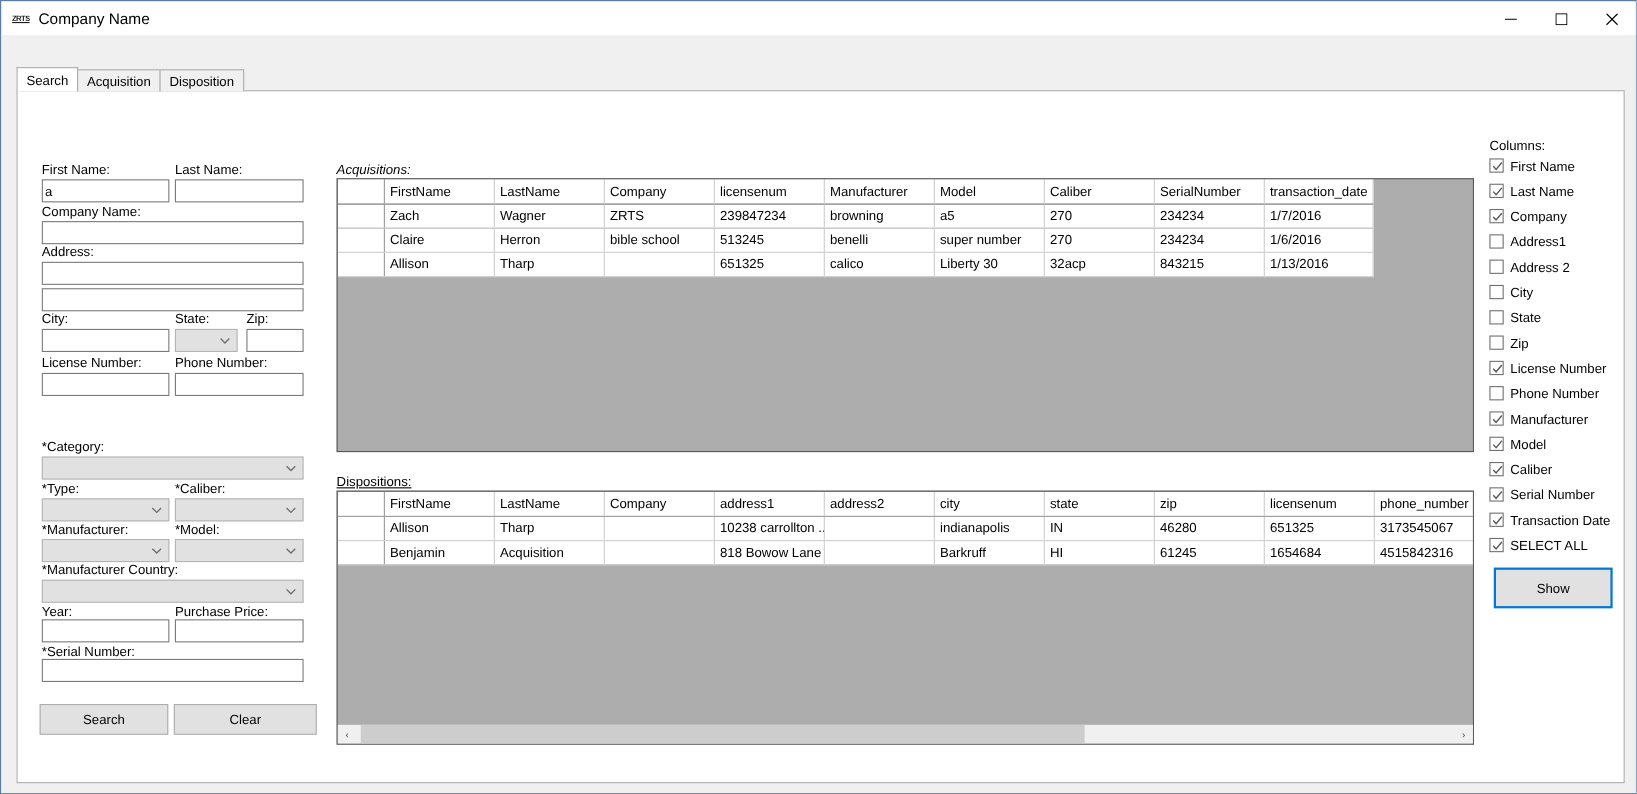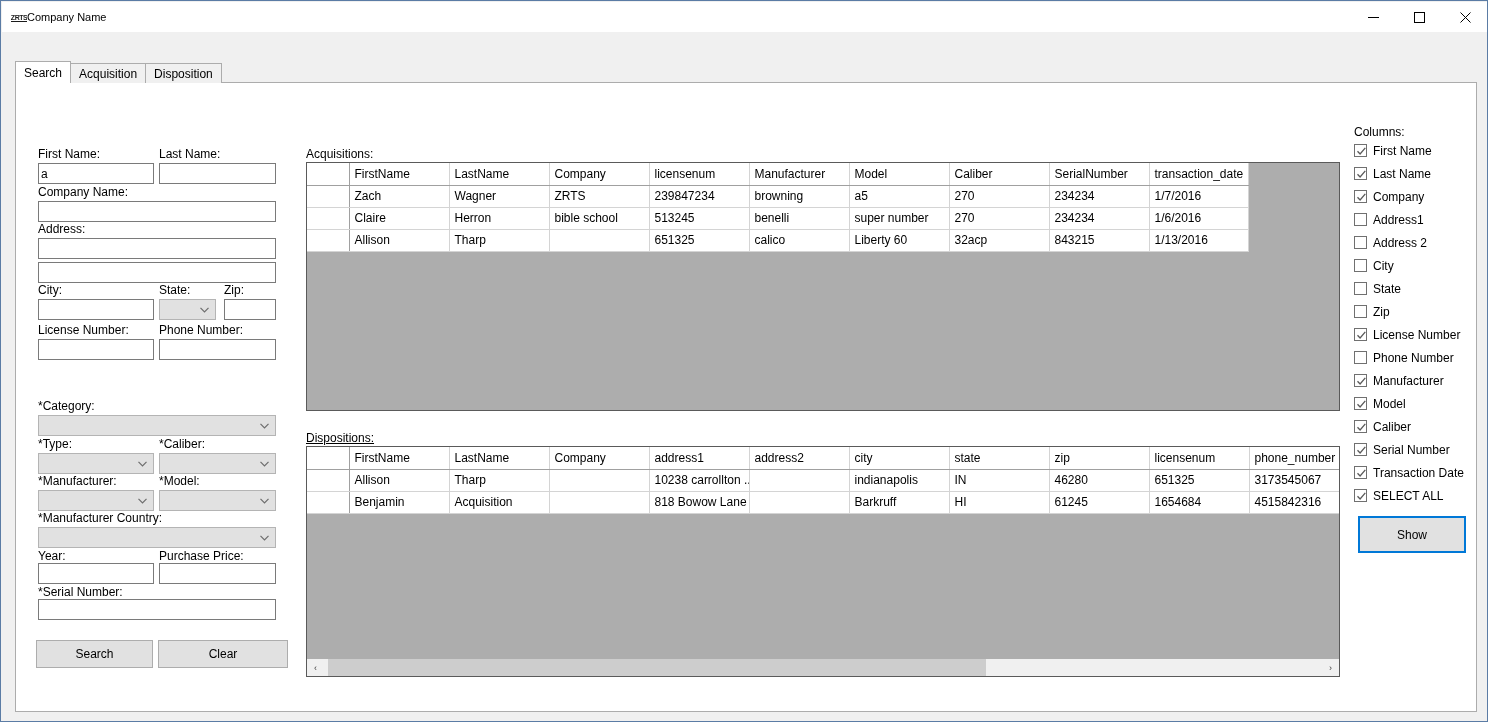--- a/index.html
+++ b/index.html
@@ -40,21 +40,22 @@
     justify-content: center;
     font-family: "Liberation Sans", sans-serif;
     font-size: 7px;
     font-weight: bold;
     letter-spacing: -0.5px;
     color: #1b1b1b;
     text-decoration: underline;
     overflow: hidden;
   }
   .title-text {
-    font-size: 11px;
+    margin-left: 8px;
+    font-size: 14px;
     color: #000000;
   }
   .win-buttons {
     margin-left: auto;
     display: flex;
     height: 30px;
   }
   .win-btn {
     width: 46px; height: 30px;
     display: flex;
@@ -393,21 +394,21 @@
           <input class="txt" style="left: 22px; top: 516px; width: 238px;" value="">
 
           <div class="btn" style="left:20px; top:557px; width:117px; height:28px;">
             <span>Search</span>
           </div>
           <div class="btn" style="left:142px; top:557px; width:130px; height:28px;text-align:right;">
             <span>Clear</span>
           </div>
         </div>
 
-        <span class="lbl" style="left:290px; top:64px;">Acquisitions:</span>
+        <span class="lbl" style="left:290px; top:64px;font-style:italic;">Acquisitions:</span>
         <div class="gridwrap" style="left:290px; top:79px; width:1034px; height:249px;">
           <table class="grid" id="acq-table" style="width:941px;">
             <colgroup>
               <col style="width:42px">
                 <col style="width:100px">
                 <col style="width:100px">
                 <col style="width:100px">
               <col style="width:100px">
                 <col style="width:100px">
                 <col style="width:100px">
@@ -454,21 +455,21 @@
                   <td>234234</td>
                   <td>1/6/2016</td>
                 </tr>
                 <tr>
                   <td class="rowhdr"></td>
                   <td>Allison</td>
                   <td>Tharp</td>
                   <td></td>
                   <td>651325</td>
                   <td>calico</td>
-                  <td>Liberty 60</td>
+                  <td>Liberty 30</td>
                   <td>32acp</td>
                   <td>843215</td>
                   <td>1/13/2016</td>
                 </tr>
               </tbody>
           </table>
         </div>
 
         <span class="lbl" style="left:290px; top:348px;text-decoration:underline;">Dispositions:</span>
         <div class="gridwrap" style="left:290px; top:363px; width:1034px; height:231px;">

